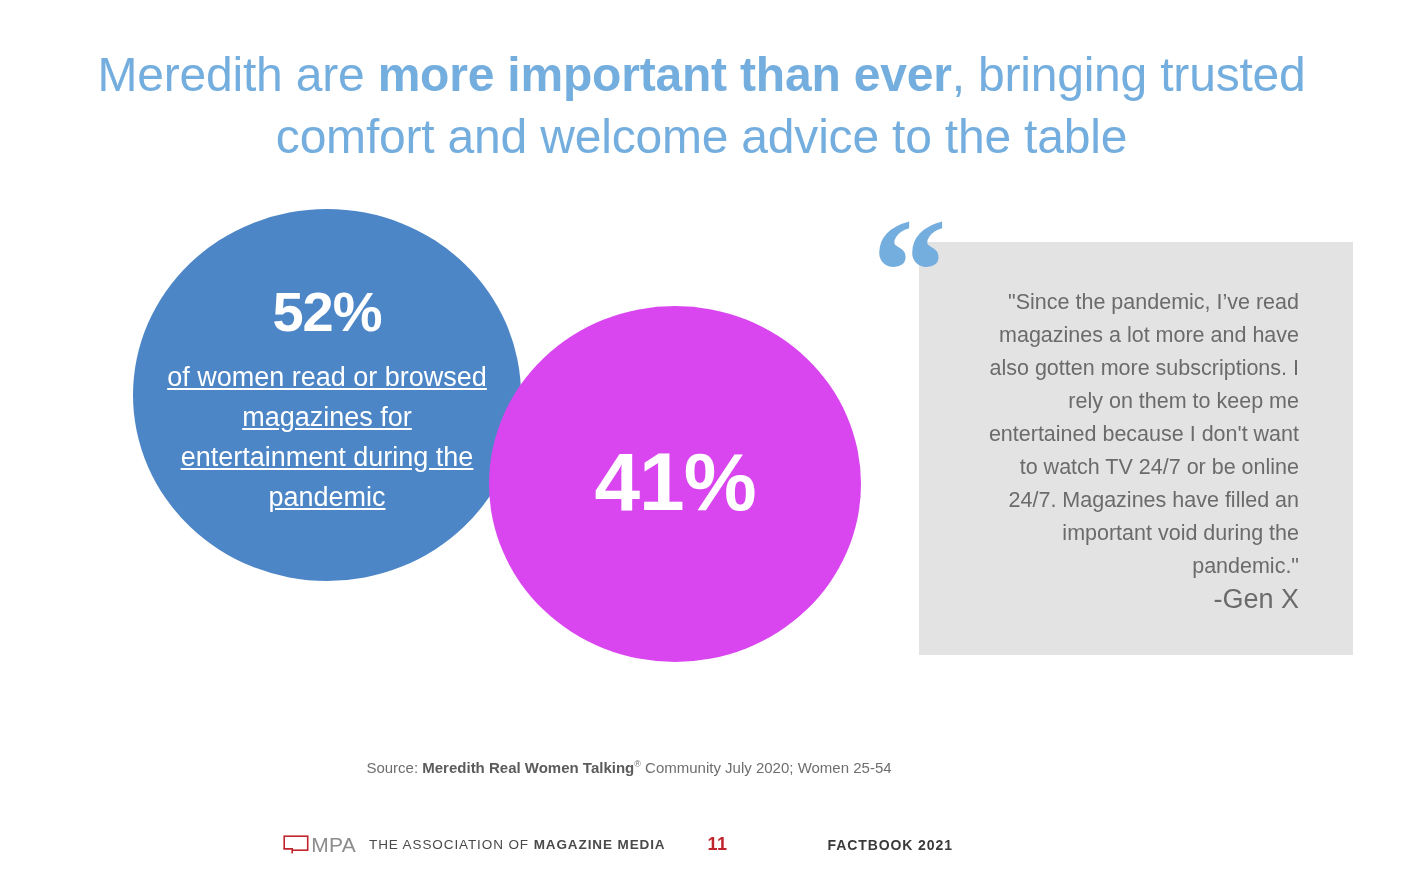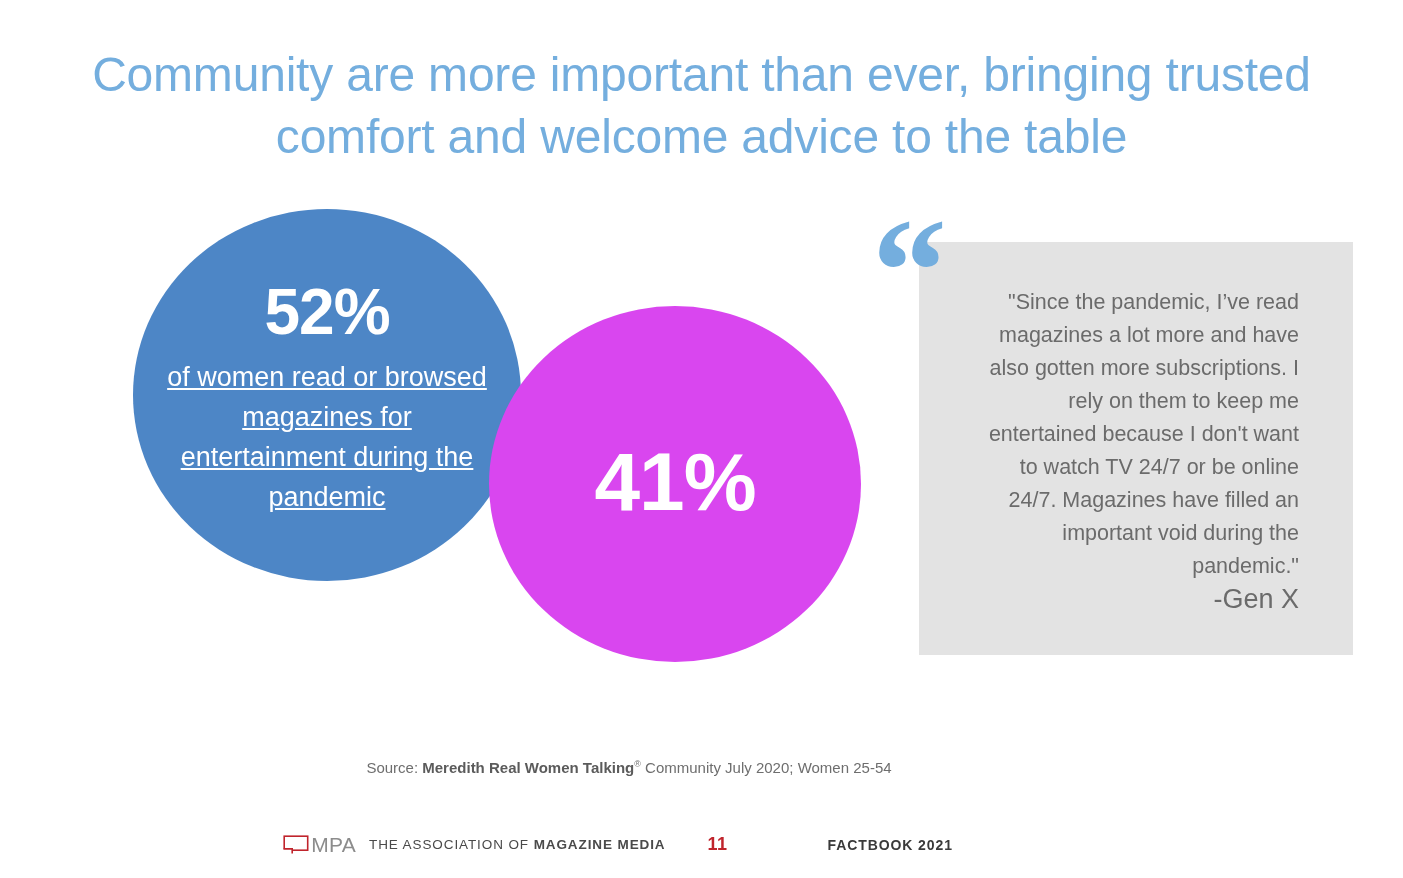--- a/index.html
+++ b/index.html
@@ -23,21 +23,21 @@
     top: 44px;
     width: 1283px;
     text-align: center;
     color: #74AEDE;
     font-size: 48px;
     line-height: 62px;
     font-weight: 400;
     letter-spacing: -0.2px;
   }
   #slide-title .em {
-    font-weight: 400;
+    font-weight: 700;
   }
 
   
   .stat-circle {
     position: absolute;
     border-radius: 50%;
     box-sizing: border-box;
     display: flex;
     flex-direction: column;
     align-items: center;
@@ -57,21 +57,21 @@
   #circle-dark {
     left: 489px;
     top: 306px;
     width: 372px;
     height: 356px;
     background: #d946ef;
     z-index: 3;
     padding: 0 26px;
   }
   .stat-number {
-    font-size: 64px;
+    font-size: 56px;
     font-weight: 700;
     line-height: 78px;
     letter-spacing: -1px;
     margin-bottom: 6px;
   }
   #circle-dark .stat-number {
     font-size: 82px;
     margin-bottom: 4px;
   }
   .stat-caption {
@@ -183,21 +183,21 @@
     font-size: 14px;
     font-weight: 700;
     letter-spacing: 0.9px;
     margin-left: 100px;
   }
 </style>
 </head>
 <body>
 
 <div id="slide-title">
-  <span>Community are </span><span class="em">more important than ever</span><span>, bringing trusted comfort and welcome advice to the table</span>
+  <span>Meredith are </span><span class="em">more important than ever</span><span>, bringing trusted comfort and welcome advice to the table</span>
 </div>
 
 <div class="stat-circle" id="circle-light">
   <div class="stat-number">52%</div>
   <div class="stat-caption">of women read or browsed magazines for entertainment during the pandemic</div>
 </div>
 
 <div class="stat-circle" id="circle-dark">
   <div class="stat-number">41%</div>
 </div>

